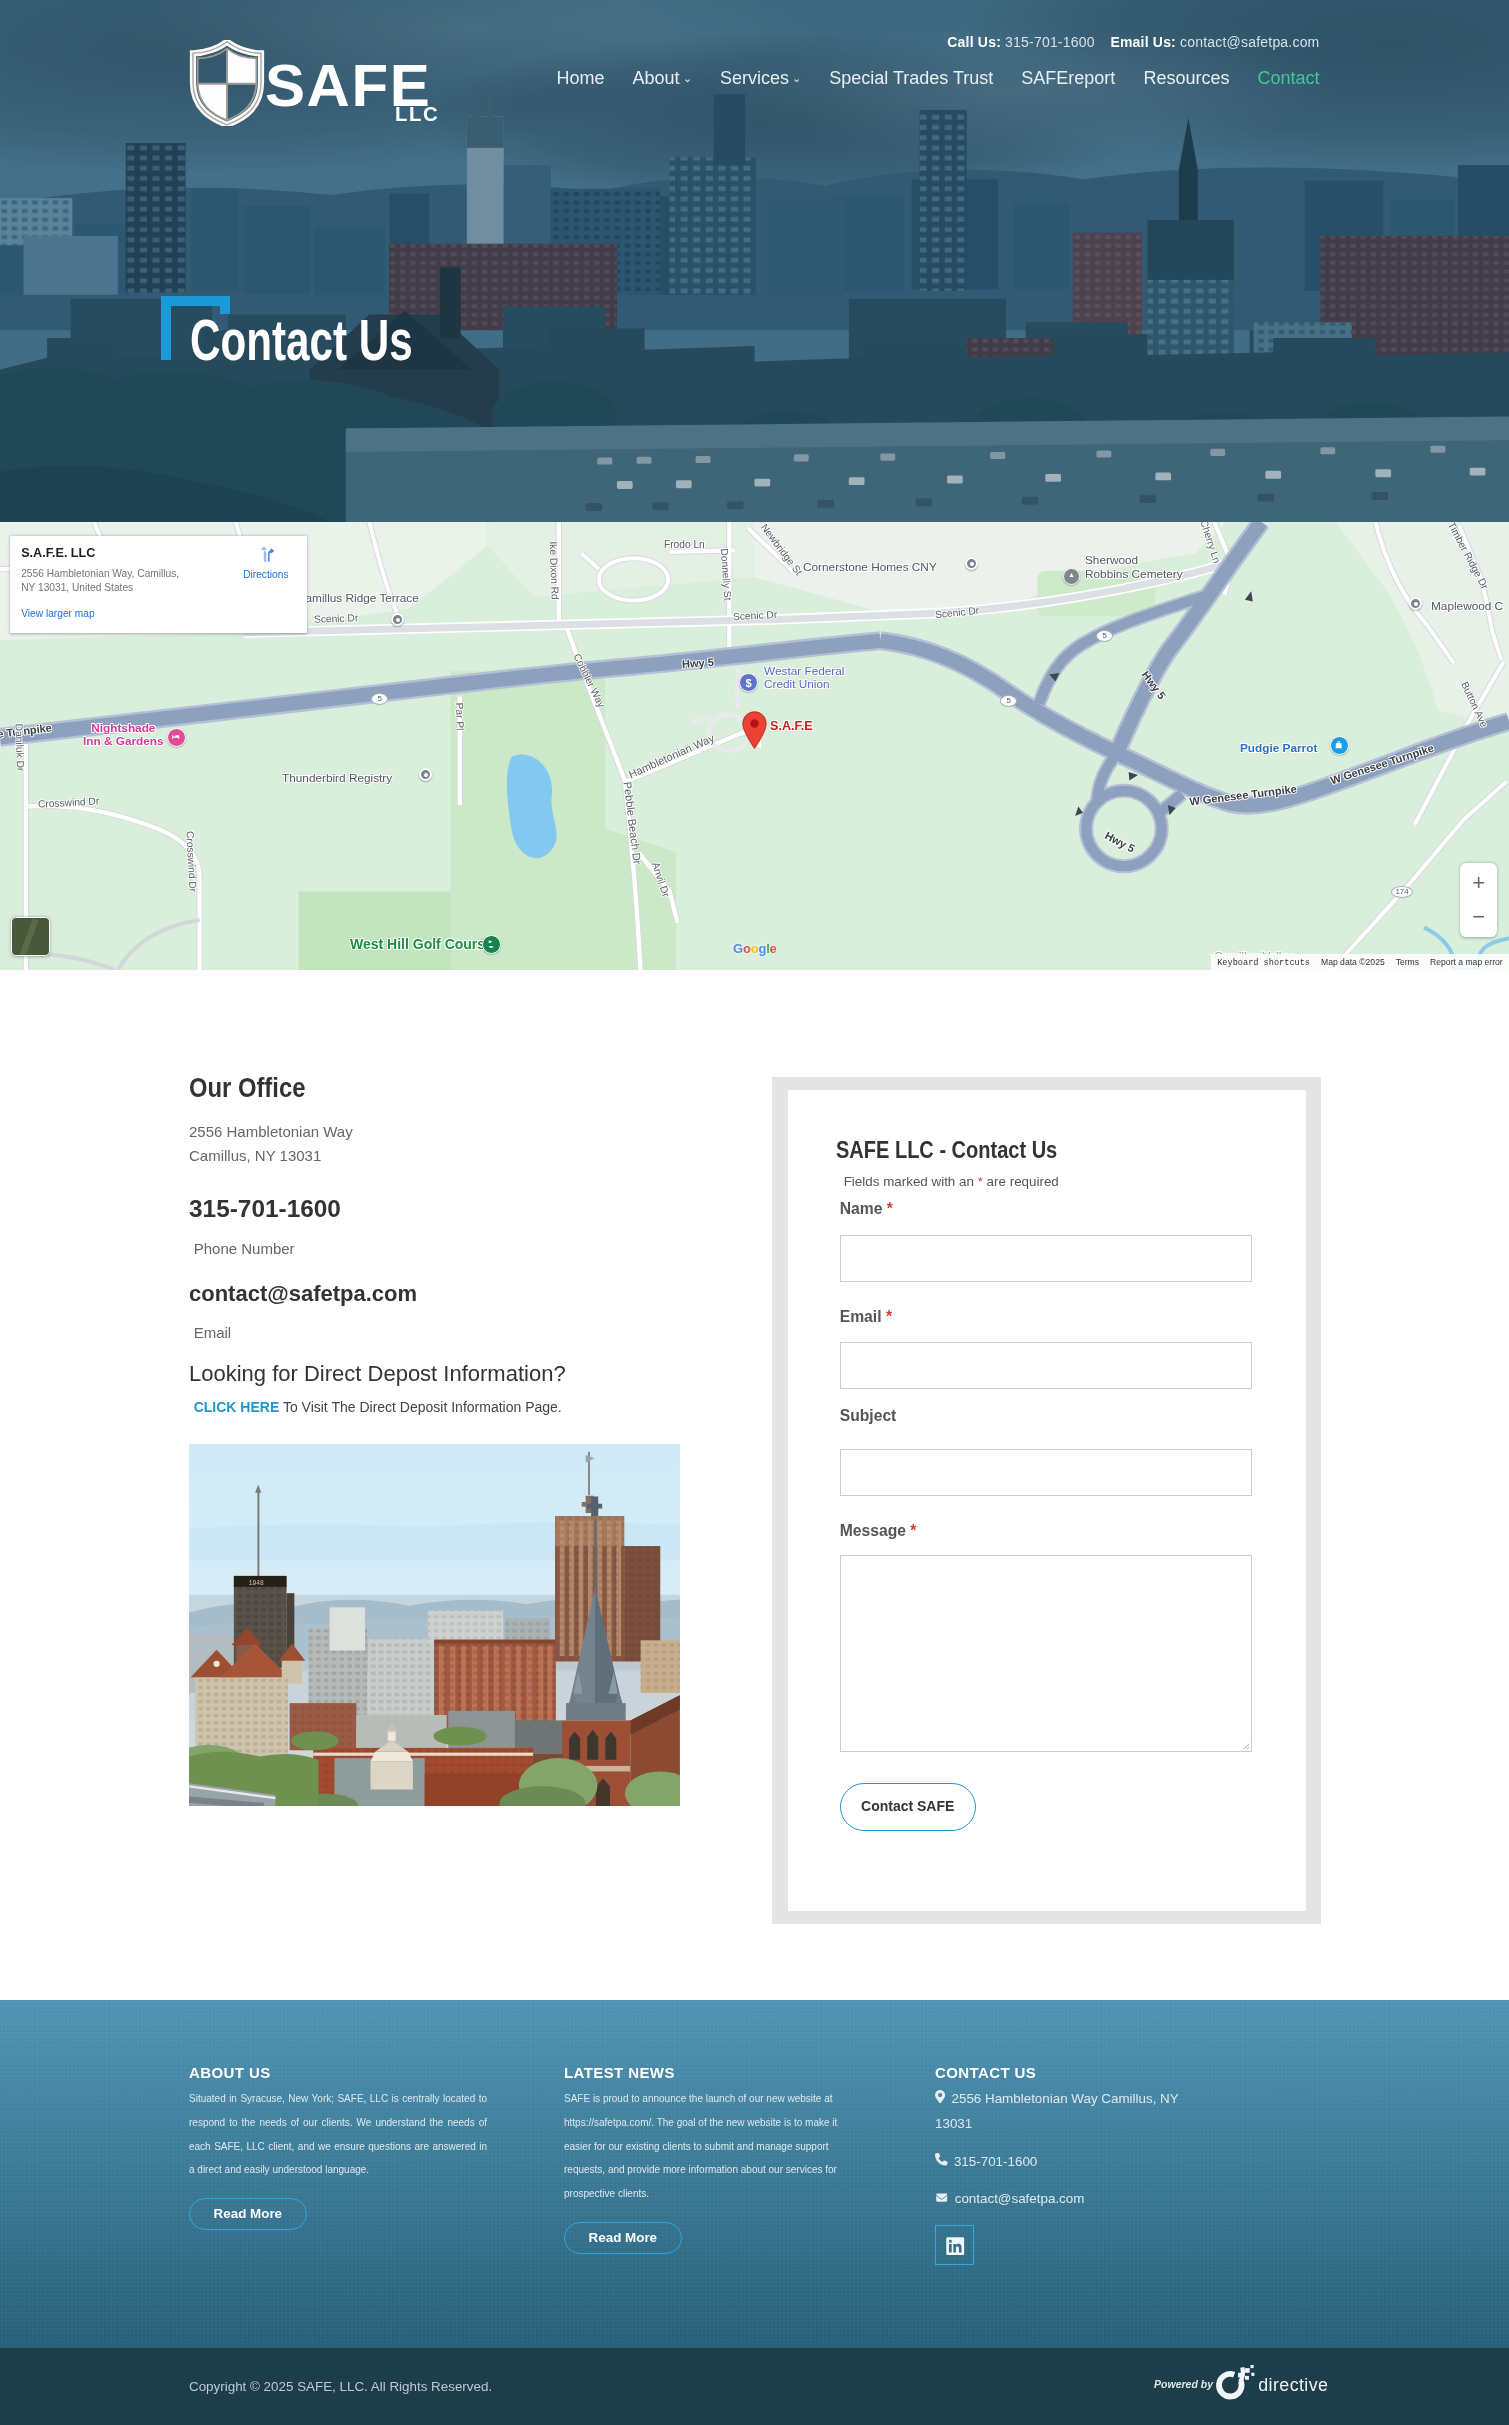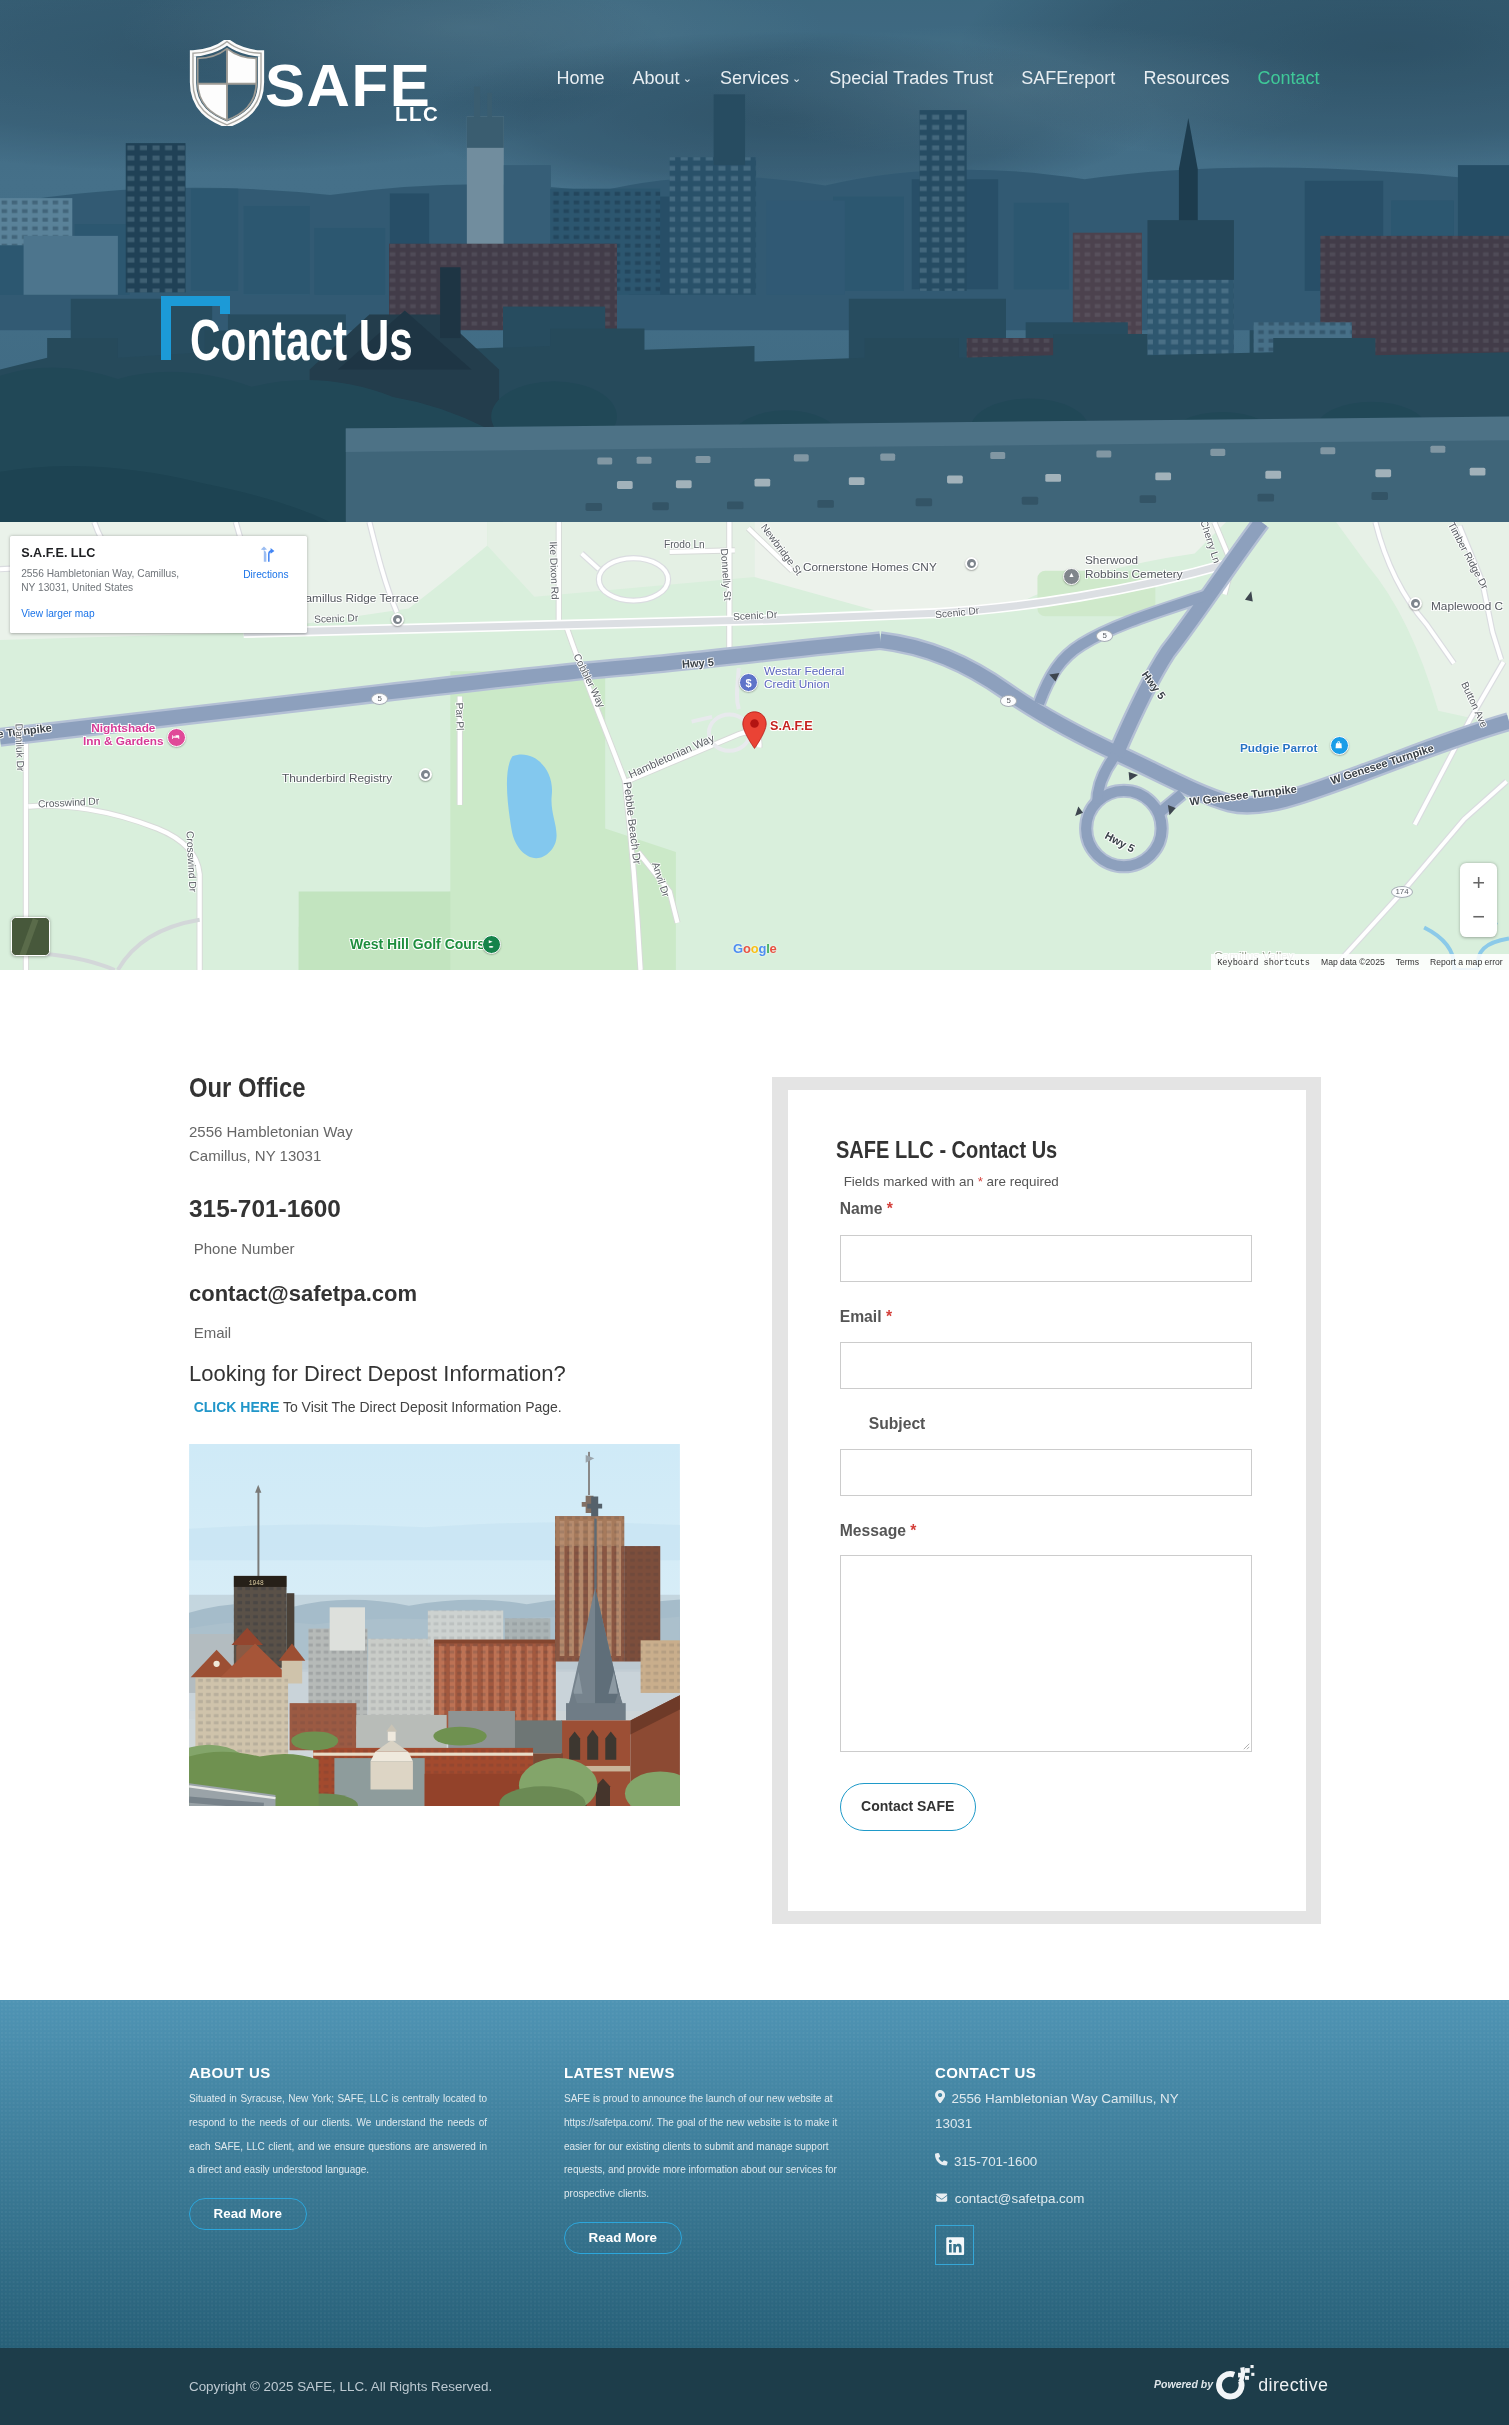--- a/index.html
+++ b/index.html
@@ -239,20 +239,23 @@
           <rect x="1300" y="632" width="21" height="10" rx="2"></rect>
           <rect x="1450" y="630" width="21" height="10" rx="2"></rect>
           <rect x="1600" y="628" width="21" height="10" rx="2"></rect>
           <rect x="1745" y="626" width="21" height="10" rx="2"></rect>
         </g>
     </g>
     <path d="M0,600 Q120,580 260,615 Q360,635 420,664 L0,664 Z" fill="#1f4755"></path>
 
     <rect width="1920" height="664" fill="rgba(22,54,72,0.22)"></rect>
   </svg>
+  <div class="topbar">
+      <div class="inner"><b>Call Us:</b> 315-701-1600<span class="gap"></span><b>Email Us:</b> contact@safetpa.com</div>
+    </div>
   <div class="logo">
     <svg width="76" height="86" viewBox="0 0 97 110" style="position:absolute;left:0;top:4.7px;">
       <defs>
         <clipPath id="shieldclip">
             <path d="M48.5,11 C39,18.5 25,23.5 11,23.5 L11,53.5 C11,82.5 29,95 48.5,102.5 C68,95 86,82.5 86,53.5 L86,23.5 C72,23.5 58,18.5 48.5,11 Z"></path>
           </clipPath>
       </defs>
       <path d="M48.5,2 C38,11 20,17 5,17 L5,54 C5,87 27,100 48.5,108.5 C70,100 92,87 92,54 L92,17 C77,17 59,11 48.5,2 Z" fill="none" stroke="#fbfbfa" stroke-width="8"></path>
       <path d="M48.5,2 C38,11 20,17 5,17 L5,54 C5,87 27,100 48.5,108.5 C70,100 92,87 92,54 L92,17 C77,17 59,11 48.5,2 Z" fill="none" stroke="#aba9a4" stroke-width="1.8"></path>
       <g clip-path="url(#shieldclip)">
@@ -645,21 +648,21 @@
     <path d="M0,453 L95,461" stroke="#77828a" stroke-width="8" fill="none"></path>
   </svg>
   <div class="formframe">
       <div class="formpanel">
     <h3>SAFE LLC - Contact Us</h3>
     <div class="fieldsnote">Fields marked with an <span class="req">*</span> are required</div>
     <div class="flabel" style="top:110px;">Name <span class="req">*</span></div>
     <div class="finput" style="top:145px;"></div>
     <div class="flabel" style="top:218px;">Email <span class="req">*</span></div>
     <div class="finput" style="top:252px;"></div>
-    <div class="flabel" style="top:325px;margin-left:29px;">Subject</div>
+    <div class="flabel" style="top:317px;">Subject</div>
     <div class="finput" style="top:359px;"></div>
     <div class="flabel" style="top:432px;">Message <span class="req">*</span></div>
     <div class="finput" style="top:465px; height:197px;">
           <svg width="7" height="7" viewBox="0 0 9 9" style="position:absolute;right:0.8px;bottom:0.8px;">
             <path d="M8,1 L1,8 M8,5 L5,8" stroke="#999" stroke-width="1" fill="none"></path>
           </svg>
         </div>
     <div class="fbutton">Contact SAFE</div>
   </div>
     </div>

